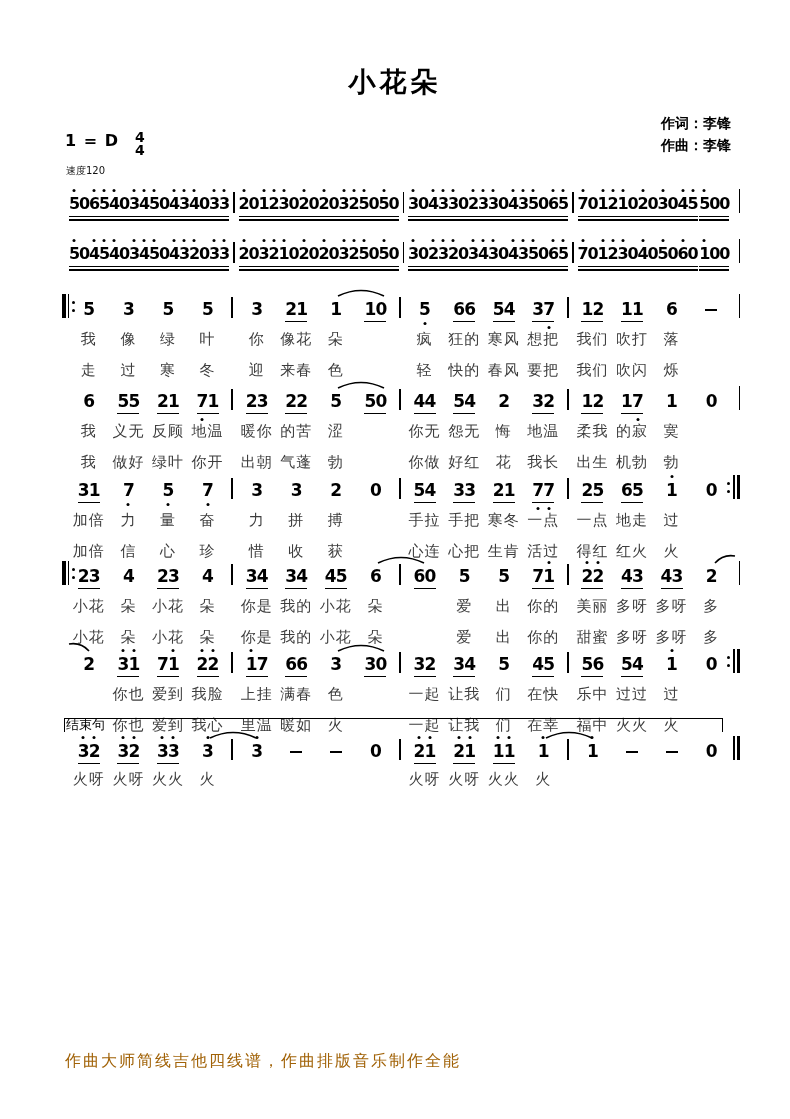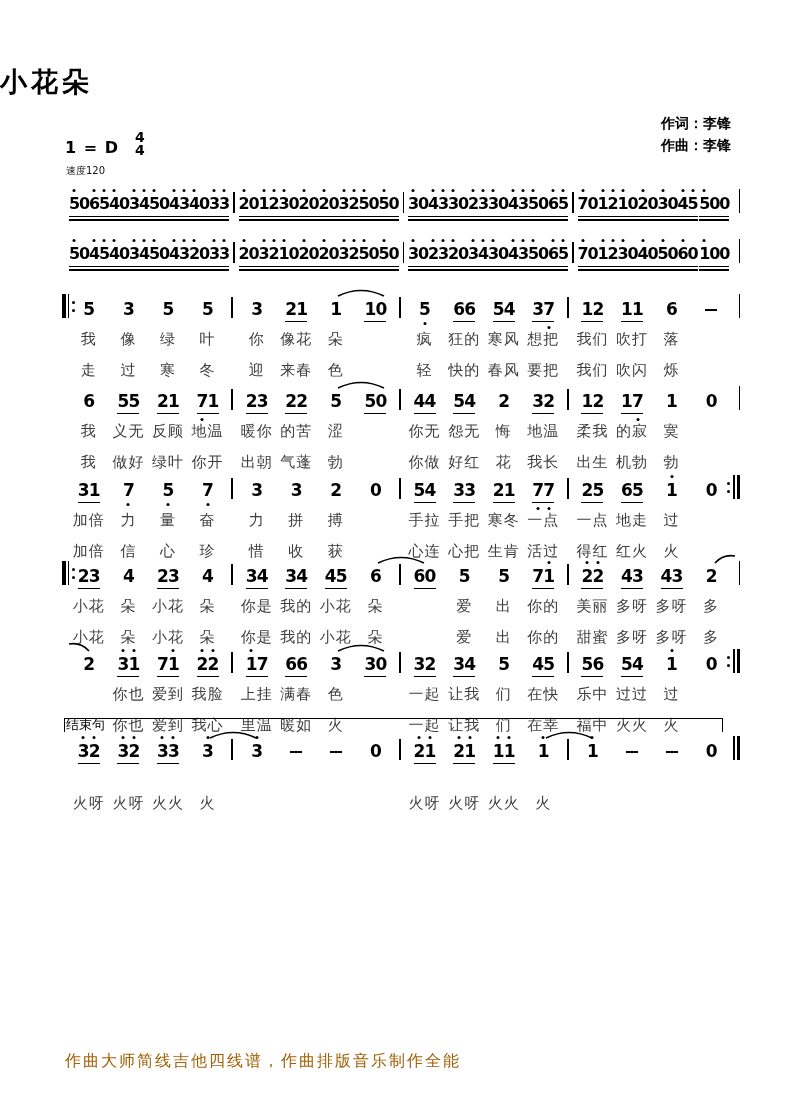--- a/index.html
+++ b/index.html
@@ -1,22 +1,22 @@
 <!DOCTYPE html>
 <html><head>
 <meta charset="utf-8">
 <style>
   html,body{margin:0;padding:0;background:#fff;}
   .sheet{position:relative;width:790px;height:1119px;background:#ffffff;overflow:hidden;
          font-family:"DejaVu Sans","Liberation Sans",sans-serif;color:#000;}
   
-  .title{position:absolute;top:64px;left:0;width:100%;
+  .title{position:absolute;top:64px;left:0;width:100%;text-align:center;
          font-size:27px;font-weight:700;letter-spacing:4px;}
   .credits{position:absolute;top:112px;right:59px;text-align:left;font-size:14px;font-weight:700;line-height:22px;}
-  .keysig{position:absolute;top:131px;left:65px;display:flex;align-items:flex-end;font-weight:700;font-size:16px;}
+  .keysig{position:absolute;top:131px;left:65px;display:flex;align-items:flex-start;font-weight:700;font-size:16px;}
   .keysig .tonic{letter-spacing:1px;}
   .meter{display:flex;flex-direction:column;align-items:center;margin-left:16px;font-size:14px;line-height:13px;font-weight:700;}
   .tempo{position:absolute;top:164px;left:66px;font-size:10px;color:#111;}
   
   .system{position:absolute;left:65px;width:670px;}
   .note-row{position:relative;display:flex;align-items:flex-end;height:24px;}
   .bar{flex:1;display:flex;align-items:flex-end;padding:0 4px;}
   .cell{flex:1;display:flex;justify-content:center;align-items:flex-end;}
   .sep{width:1.5px;height:21px;background:#000;align-self:flex-end;margin-bottom:1px;}
   .sep.ghost{background:transparent;}
@@ -38,21 +38,21 @@
   .bthin{width:1.5px;height:24px;background:#000;}
   .edge i{display:block;}
   .rdots{display:flex;flex-direction:column;justify-content:center;gap:5px;height:24px;}
   .rdots b{width:3px;height:3px;border-radius:50%;background:#000;}
   .gap2{width:2px;} .gap3{width:3px;}
   
   .lyric-row{display:flex;margin-top:10px;height:21px;line-height:21px;font-size:15px;color:#3d3d3d;}
   .lyric-row .bar{align-items:center;}
   .lyric-row .cell{align-items:center;}
   .syl{white-space:nowrap;letter-spacing:1px;}
-  .final .lyric-row{margin-top:32px;align-items:flex-end;}
+  .final .lyric-row{margin-top:8px;align-items:flex-end;}
   
   .bracket{position:absolute;top:718px;left:64px;width:657px;height:13px;
            border-top:1.5px solid #000;border-left:1.5px solid #000;border-right:1.5px solid #000;}
   .bracket .blabel{position:absolute;left:1px;top:-3px;font-size:13px;color:#000;background:transparent;white-space:nowrap;}
   
   .watermark{position:absolute;left:65px;top:1051px;font-size:16px;letter-spacing:2px;color:#a16207;}
 </style>
 </head>
 <body>
 

